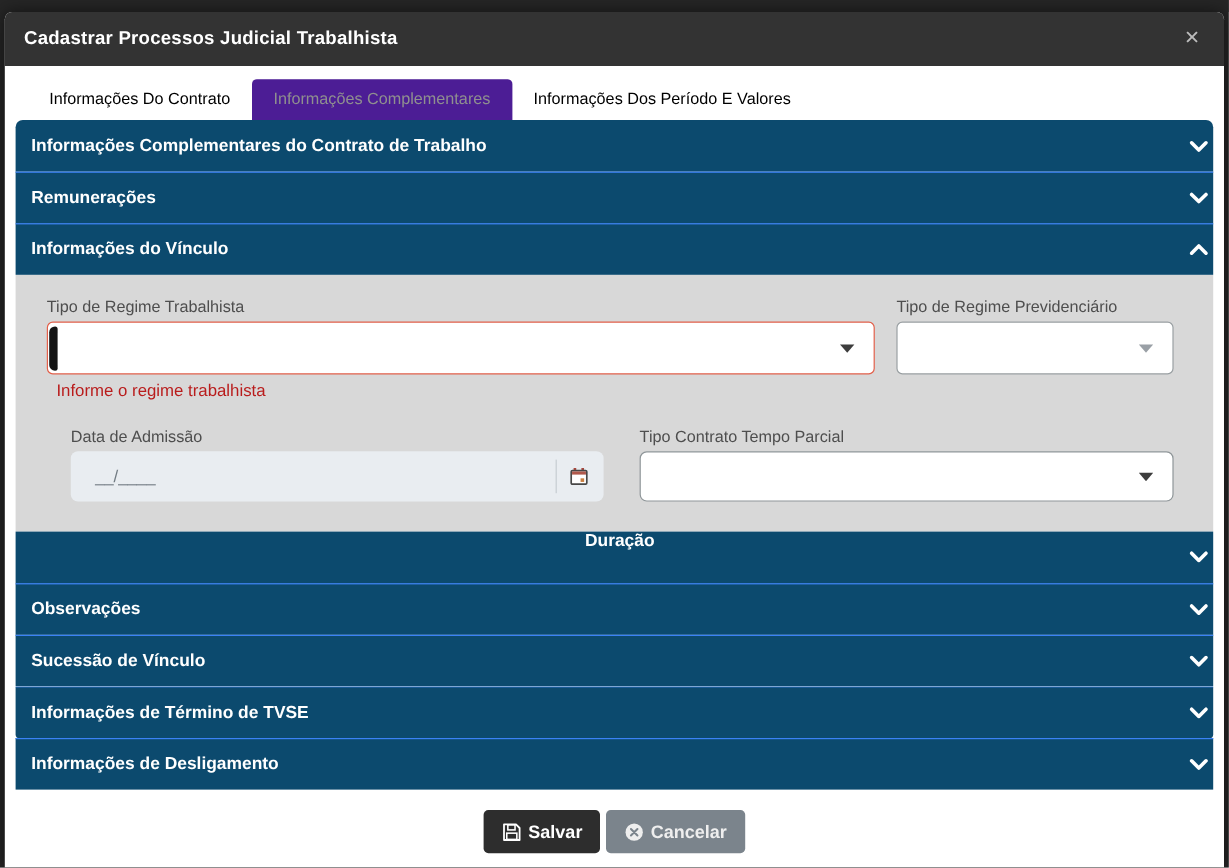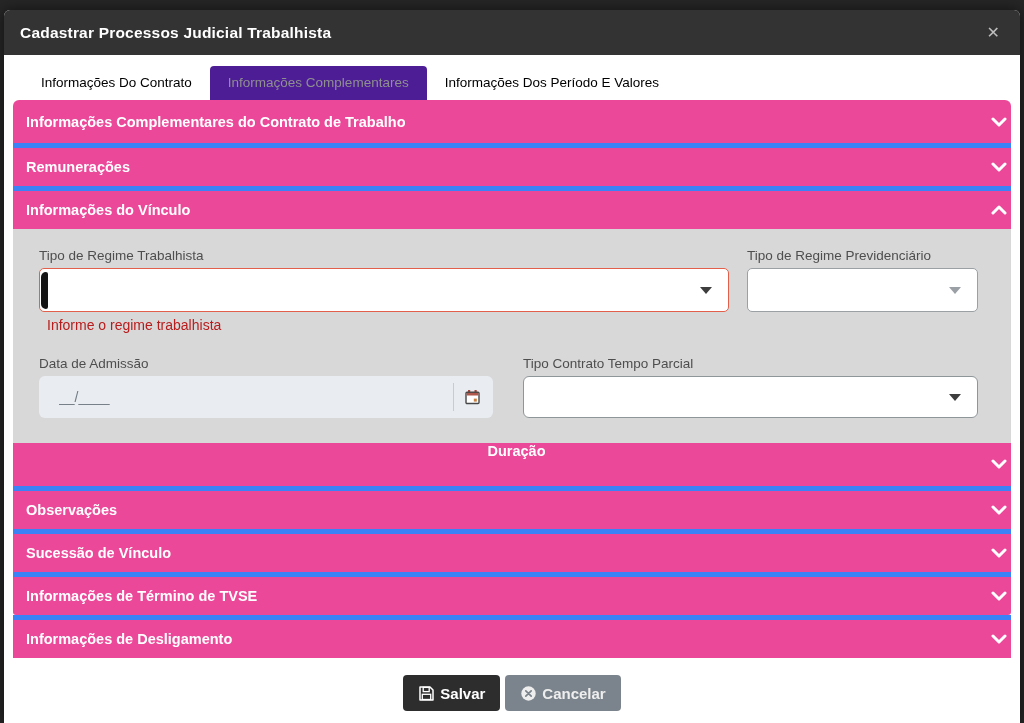--- a/index.html
+++ b/index.html
@@ -17,23 +17,23 @@
   .modal-close { margin-left:auto; color:#bdbdbd; font-size:16px; font-weight:bold;
     cursor:pointer; line-height:1; padding:4px; }
 
   
   .tabs { display:flex; align-items:flex-end; padding:13px 0 0 19px; height:45px; }
   .tab { font-size:13.5px; color:#000000; padding:9px 18px 10px; cursor:pointer; white-space:nowrap; }
   .tab.active { background:#4c1d95; color:#8f8f8f; border-radius:4px 4px 0 0;text-align:center; }
 
   
   .accordion-wrap { margin:0 9px; }
-  .acc-item { background:#ec4899; height:43px; display:flex; align-items:center;
+  .acc-item { background:#0c4a6e; height:43px; display:flex; align-items:center;
     padding:0 4px 0 13px; cursor:pointer; position:relative; }
-  .acc-item + .acc-item { border-top:5px solid #3b82f6; }
+  .acc-item + .acc-item { border-top:1px solid #3b82f6; }
   .acc-item.first { border-radius:6px 6px 0 0; }
   .acc-item.last { border-radius:0 0 3px 3px; }
   .acc-label { color:#ffffff; font-weight:bold; font-size:14.5px; }
   .acc-chevron { margin-left:auto; display:flex; align-items:center; }
 
   
   .panel { background:#d8d8d8; padding:19px 33px 0 26px; height:214px; }
   .field-label { font-size:13.5px; color:#4e4e4e; margin-bottom:5px; }
   .row1 { display:flex; gap:18px; }
   .f-regime { width:690px; }
@@ -41,21 +41,21 @@
   .combo { position:relative; background:#ffffff; border:1px solid #9aa0a3;
     border-radius:5px; height:44px; display:flex; align-items:center; cursor:pointer; }
   .combo.error { border:1px solid #e2604b; }
   .combo .caret { position:absolute; right:16px; top:50%; margin-top:-3px;
     width:0; height:0; border-left:6px solid transparent; border-right:6px solid transparent;
     border-top:7px solid #3d3d3d; }
   .combo .caret.gray { border-top-color:#9aa0a6; }
   .text-caret { width:7px; height:37px; background:#141414; margin-left:1px;
     border-radius:7px 3px 3px 7px; }
   .helper { font-size:14px; color:#b91c1c; margin:5px 0 0 8px; }
-  .row2 { display:flex; gap:30px; margin-top:23px; }
+  .row2 { display:flex; gap:30px; margin-top:23px;margin-left:20px; }
   .f-date { width:457px; }
   .f-parcial { width:458px; }
   .date-input { background:#e9edf1; border-radius:6px; height:42px; display:flex;
     align-items:center; padding:0 10px 0 20px; }
   .date-input input { background:transparent; border:none; outline:none; flex:1;
     font-size:14px; color:#4e5a63; font-family:"Liberation Sans",sans-serif; }
   .date-input input::placeholder { color:#707a82; }
   .date-divider { width:1px; height:28px; background:#c6ccd2; margin-right:8px; }
   .cal-btn { cursor:pointer; display:flex; align-items:center; padding:2px; }
   .combo.h42 { height:42px; border-radius:6px; border-color:#8f9699; }

